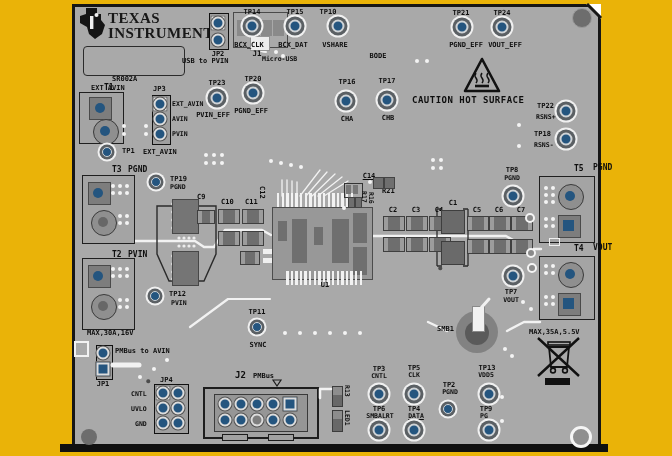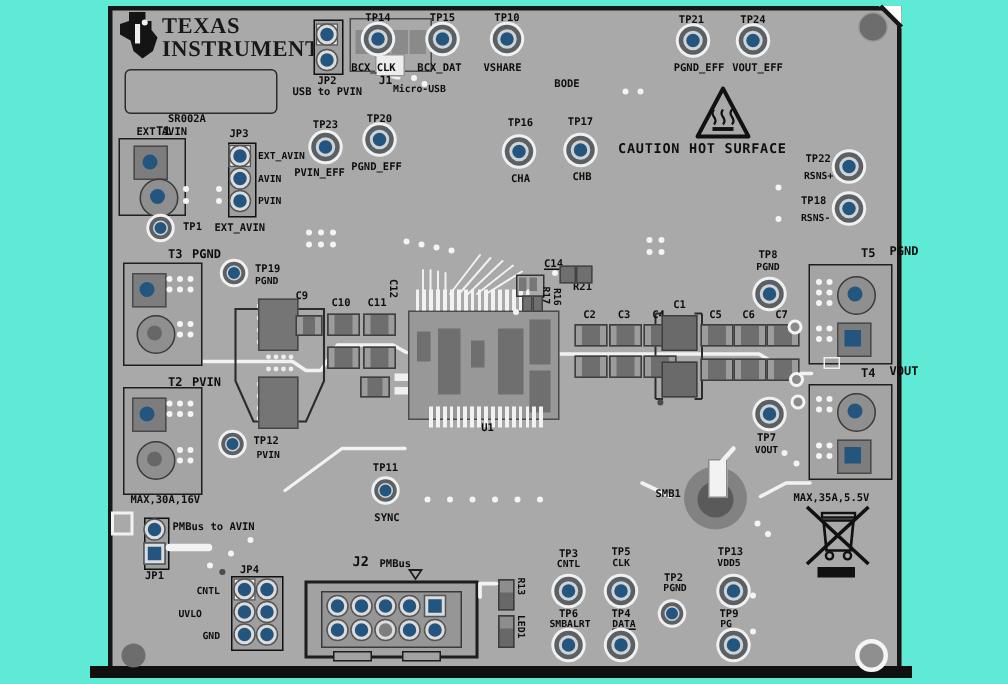--- a/index.html
+++ b/index.html
@@ -1,16 +1,16 @@
 <!DOCTYPE html>
 <html><head>
 <meta charset="utf-8">
 <style>
   html,body{margin:0;padding:0;background:#fff;}
-  .page{position:relative;width:672px;height:456px;background:#5eead4;overflow:hidden;
+  .page{position:relative;width:672px;height:456px;background:#eab308;overflow:hidden;
         font-family:"DejaVu Sans Mono",monospace;}
   .board{position:absolute;left:72px;top:4px;width:523px;height:439px;background:#a9a9a9;
          border:3px solid #161616;border-bottom:none;}
   .bbar{position:absolute;left:60px;top:444px;width:548px;height:8px;background:#101010;}
   .abs{position:absolute;}
   .t{position:absolute;font:bold 7px "DejaVu Sans Mono",monospace;color:#0e0e0e;white-space:nowrap;}
   .t6{font-size:6.5px;}
   .t8{font-size:8px;margin-left:29px;}
   .t9{font-size:9px;}
   .cx{transform:translateX(-50%);}
@@ -124,40 +124,40 @@
   </svg>
   <span class="brand1" style="left:108px;top:10px;font-size:15px;">TEXAS</span>
   <span class="brand2" style="left:108px;top:25px;font-size:15px;">INSTRUMENTS</span>
   <div class="lblbox"></div>
 
   <div class="jbox" style="left:209px;top:13px;width:18px;height:35px;"></div>
   <i class="whitesq" style="left:218px;top:23px;"></i>
   <i class="jpin" style="left:218px;top:23px;"></i>
   <i class="jpin" style="left:218px;top:40px;"></i>
   <span class="t cx" style="left:218px;top:50px;">JP2</span>
-  <span class="t" style="left:182px;top:57px;margin-left:13px;">USB to PVIN</span>
+  <span class="t" style="left:182px;top:57px;">USB to PVIN</span>
 
   <div class="abs" style="left:233px;top:12px;width:53px;height:34px;border:1px solid #4a4a4a;"></div>
   <div class="abs" style="left:237px;top:20px;width:11px;height:16px;background:#8a8a8a;"></div>
   <div class="abs" style="left:249px;top:20px;width:11px;height:16px;background:#8a8a8a;"></div>
   <div class="abs" style="left:261px;top:20px;width:11px;height:16px;background:#8a8a8a;"></div>
   <div class="abs" style="left:273px;top:20px;width:11px;height:16px;background:#8a8a8a;"></div>
   <div class="abs" style="left:250px;top:36px;width:18px;height:13px;background:#ededed;border:1px solid #949494;"></div>
   <span class="t cx" style="left:257px;top:49px;font-size:7.5px;">J1</span>
   <span class="t t6" style="left:262px;top:55px;">Micro-USB</span>
 
   <span class="t cx" style="left:252px;top:8px;">TP14</span>
   <i class="tp" style="left:252px;top:26px;"></i>
   <span class="t cx" style="left:249px;top:41px;">BCX_CLK</span>
 
   <span class="t cx" style="left:295px;top:8px;">TP15</span>
   <i class="tp" style="left:295px;top:26px;"></i>
   <span class="t cx" style="left:293px;top:41px;">BCX_DAT</span>
 
-  <span class="t cx" style="left:338px;top:8px;">TP10</span>
+  <span class="t cx" style="left:328px;top:8px;">TP10</span>
   <i class="tp" style="left:338px;top:26px;"></i>
   <span class="t cx" style="left:335px;top:41px;">VSHARE</span>
 
   <span class="t cx" style="left:461px;top:9px;">TP21</span>
   <i class="tp" style="left:462px;top:27px;"></i>
   <span class="t cx" style="left:466px;top:41px;">PGND_EFF</span>
 
   <span class="t cx" style="left:502px;top:9px;">TP24</span>
   <i class="tp" style="left:502px;top:27px;"></i>
   <span class="t cx" style="left:505px;top:41px;">VOUT_EFF</span>
@@ -407,21 +407,21 @@
   <span class="t" style="left:160px;top:376px;">JP4</span>
   <div class="jbox" style="left:154px;top:384px;width:33px;height:48px;"></div>
   <i class="whitesq" style="left:163px;top:393px;"></i>
   <i class="jpin" style="left:163px;top:393px;"></i>
   <i class="jpin" style="left:178px;top:393px;"></i>
   <i class="jpin" style="left:163px;top:408px;"></i>
   <i class="jpin" style="left:178px;top:408px;"></i>
   <i class="jpin" style="left:163px;top:423px;"></i>
   <i class="jpin" style="left:178px;top:423px;"></i>
   <span class="t t6" style="left:131px;top:390px;">CNTL</span>
-  <span class="t t6" style="left:119px;top:405px;">UVLO</span>
+  <span class="t t6" style="left:131px;top:405px;">UVLO</span>
   <span class="t t6" style="left:135px;top:420px;">GND</span>
   <i class="dw" style="left:167px;top:360px;"></i>
     <i class="dw" style="left:140px;top:377px;"></i>
   <i class="dw" style="left:154px;top:369px;"></i>
     <i class="dk" style="left:148px;top:381px;"></i>
 
   <span class="t cx" style="left:257px;top:308px;">TP11</span>
   <i class="tp-sm" style="left:257px;top:327px;"></i>
   <span class="t cx" style="left:258px;top:341px;">SYNC</span>
 

